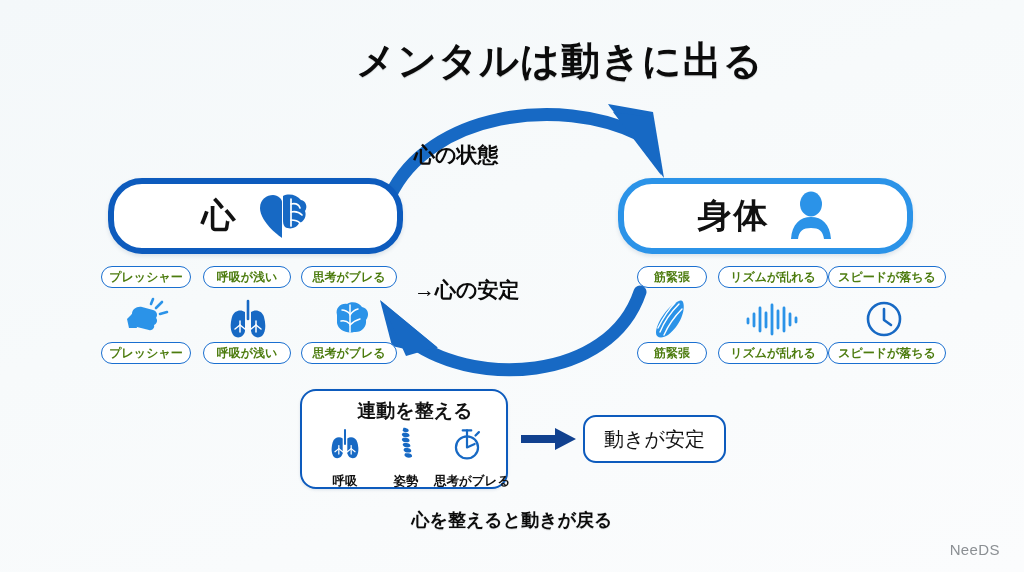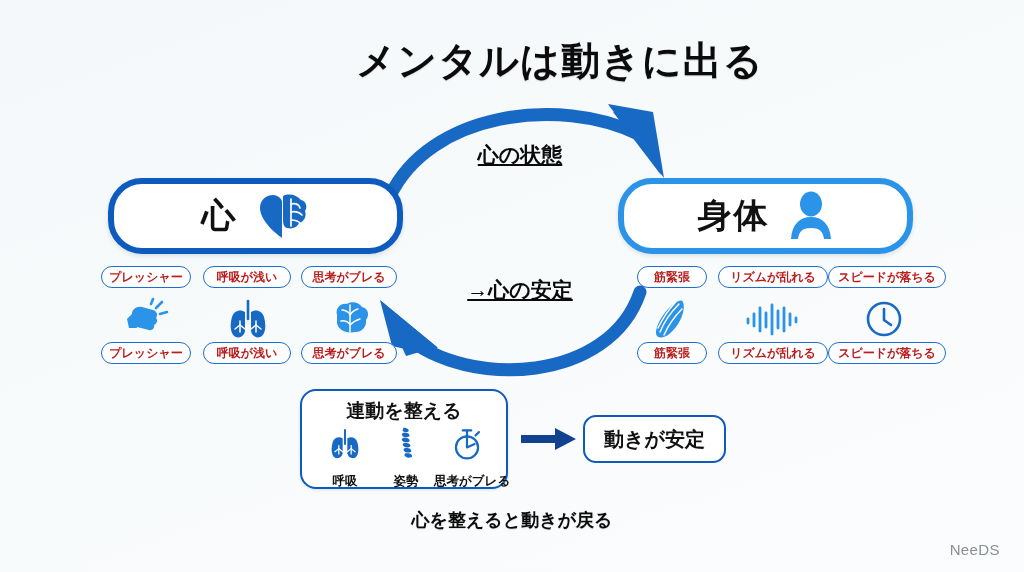--- a/index.html
+++ b/index.html
@@ -71,45 +71,43 @@
     box-sizing: border-box;
     height: 22px;
     background: #ffffff;
     border: 1.6px solid #1a6fd0;
     border-radius: 11px;
     display: flex;
     align-items: center;
     justify-content: center;
     font-size: 12px;
     font-weight: bold;
-    color: #b91c1c;
+    color: #4d7c0f;
     white-space: nowrap;
     padding: 0 7px;
   }
 
   
   .iconcell {
     position: absolute;
     width: 56px;
     height: 46px;
     display: flex;
     align-items: center;
     justify-content: center;
   }
 
   
   .arrowlabel {
     position: absolute;
-    text-align: center;
     font-size: 21px;
     font-weight: bold;
     line-height: 1.26;
     color: #0b0b0b;
     white-space: nowrap;
-    text-decoration: underline;
   }
   #label-top { left: 414px; top: 142px; width: 212px; }
   #label-bottom { left: 414px; top: 277px; width: 212px; }
 
   
   #card {
     position: absolute;
     box-sizing: border-box;
     left: 300px;
     top: 389px;
@@ -122,20 +120,21 @@
   }
   #card-title {
     position: absolute;
     top: 7px;
     left: 0;
     width: 100%;
     text-align: center;
     font-size: 19px;
     font-weight: bold;
     color: #111111;
+    padding-left: 11px;
   }
   .carditem {
     position: absolute;
     top: 36px;
     width: 66px;
     text-align: center;
   }
   .carditem .ci-icon {
     height: 34px;
     display: flex;
@@ -158,21 +157,21 @@
     top: 415px;
     width: 143px;
     height: 48px;
     background: #ffffff;
     border: 2.6px solid #0d5bbd;
     border-radius: 13px;
     display: flex;
     align-items: center;
     justify-content: center;
     font-size: 20px;
-    font-weight: bold;
+    font-weight: normal;
     color: #111111;
   }
   #straight-arrow {
     position: absolute;
     left: 521px;
     top: 427px;
     width: 56px;
     height: 24px;
   }
 

